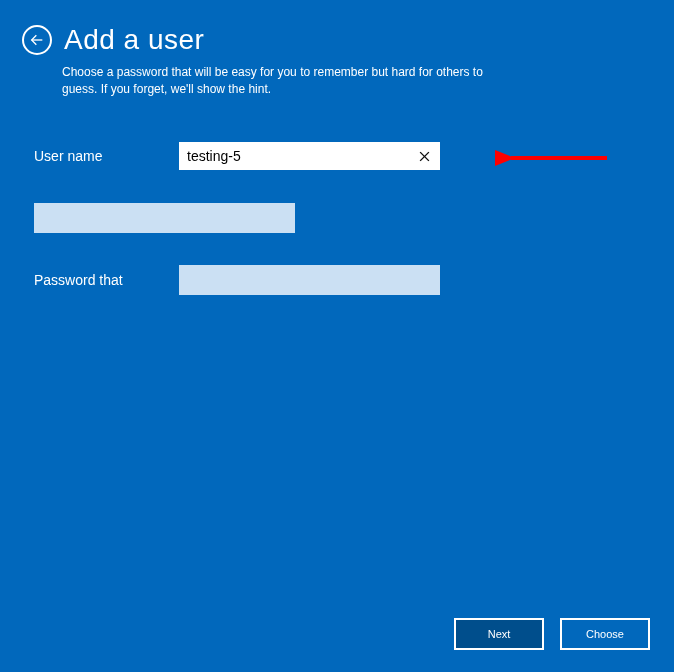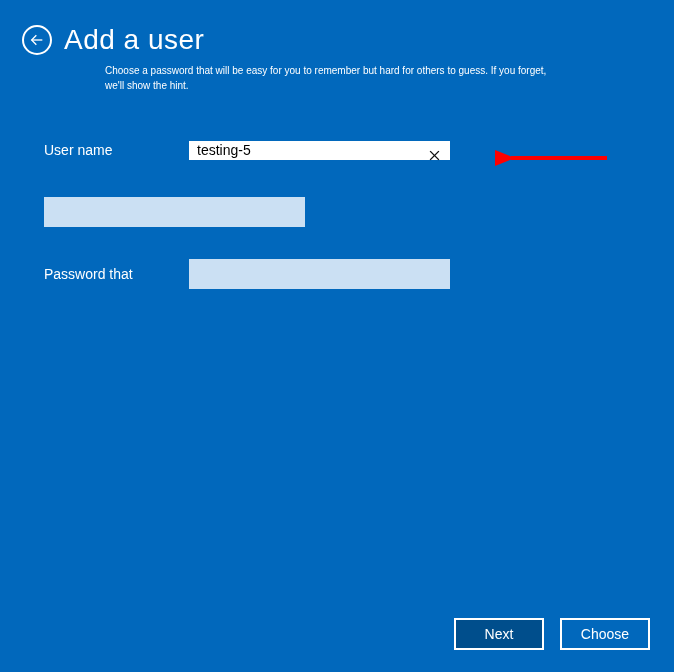--- a/index.html
+++ b/index.html
@@ -40,46 +40,45 @@
       stroke-width: 2;
       fill: none;
     }
     .title {
       font-size: 28px;
       font-weight: 400;
       margin-left: 12px;
       letter-spacing: 0.5px;
     }
     .subtitle {
-      font-size: 10px;
+      font-size: 12px;
       line-height: 1.45;
       padding: 4px 60px 0 62px;
       max-width: 580px;
-      margin-left: 43px;
     }
     .form {
       margin-top: 42px;
-      padding-left: 44px;
+      padding-left: 34px;
     }
     .row {
       display: flex;
       align-items: center;
       margin-bottom: 32px;
       height: 30px;
       position: relative;
     }
     .row label {
       font-size: 14px;
       width: 145px;
       flex-shrink: 0;
     }
     .input-wrap {
       position: relative;
       width: 261px;
-      height: 19px;
+      height: 28px;
     }
     .text-input {
       width: 100%;
       height: 100%;
       border: none;
       background: #ffffff;
       font-size: 14px;
       padding: 0 32px 0 8px;
       color: #000000;
       outline: none;
@@ -123,21 +122,21 @@
       right: 24px;
       display: flex;
       gap: 16px;
     }
     .btn {
       width: 90px;
       height: 32px;
       background: transparent;
       border: 2px solid #ffffff;
       color: #ffffff;
-      font-size: 14px;
+      font-size: 11px;
       cursor: pointer;
       display: flex;
       align-items: center;
       justify-content: center;
     }
     .btn.primary {
       background: #004e8c;
       border-color: #ffffff;
     }
   </style>

